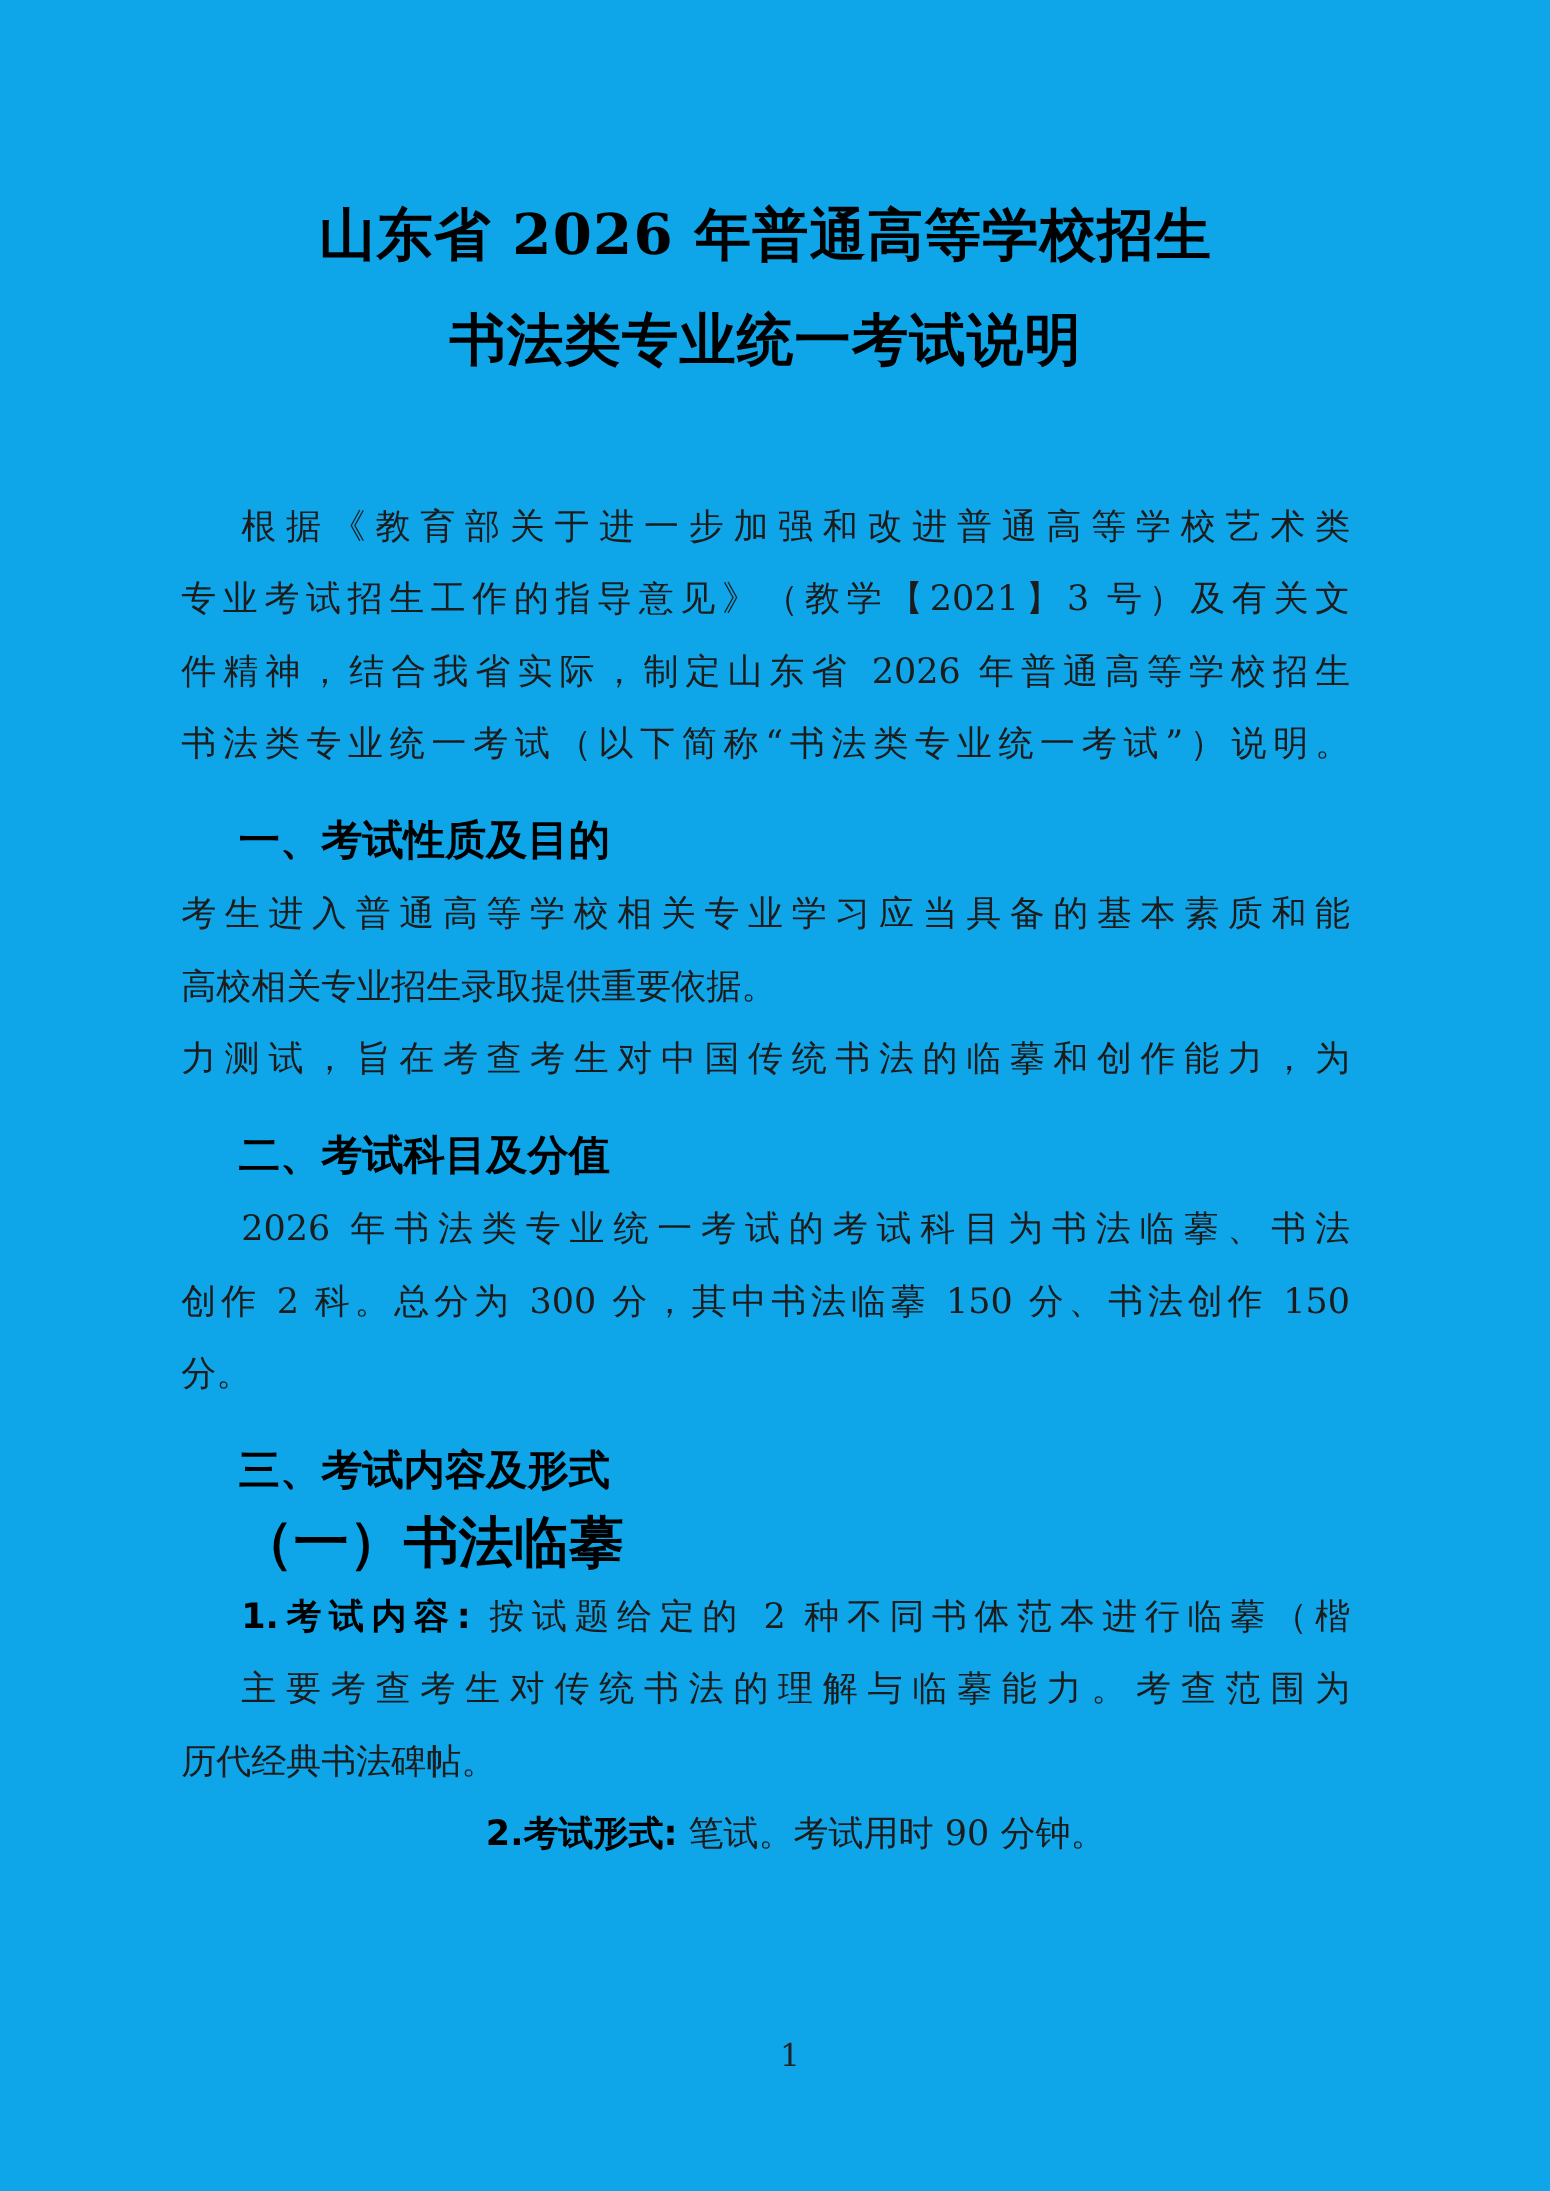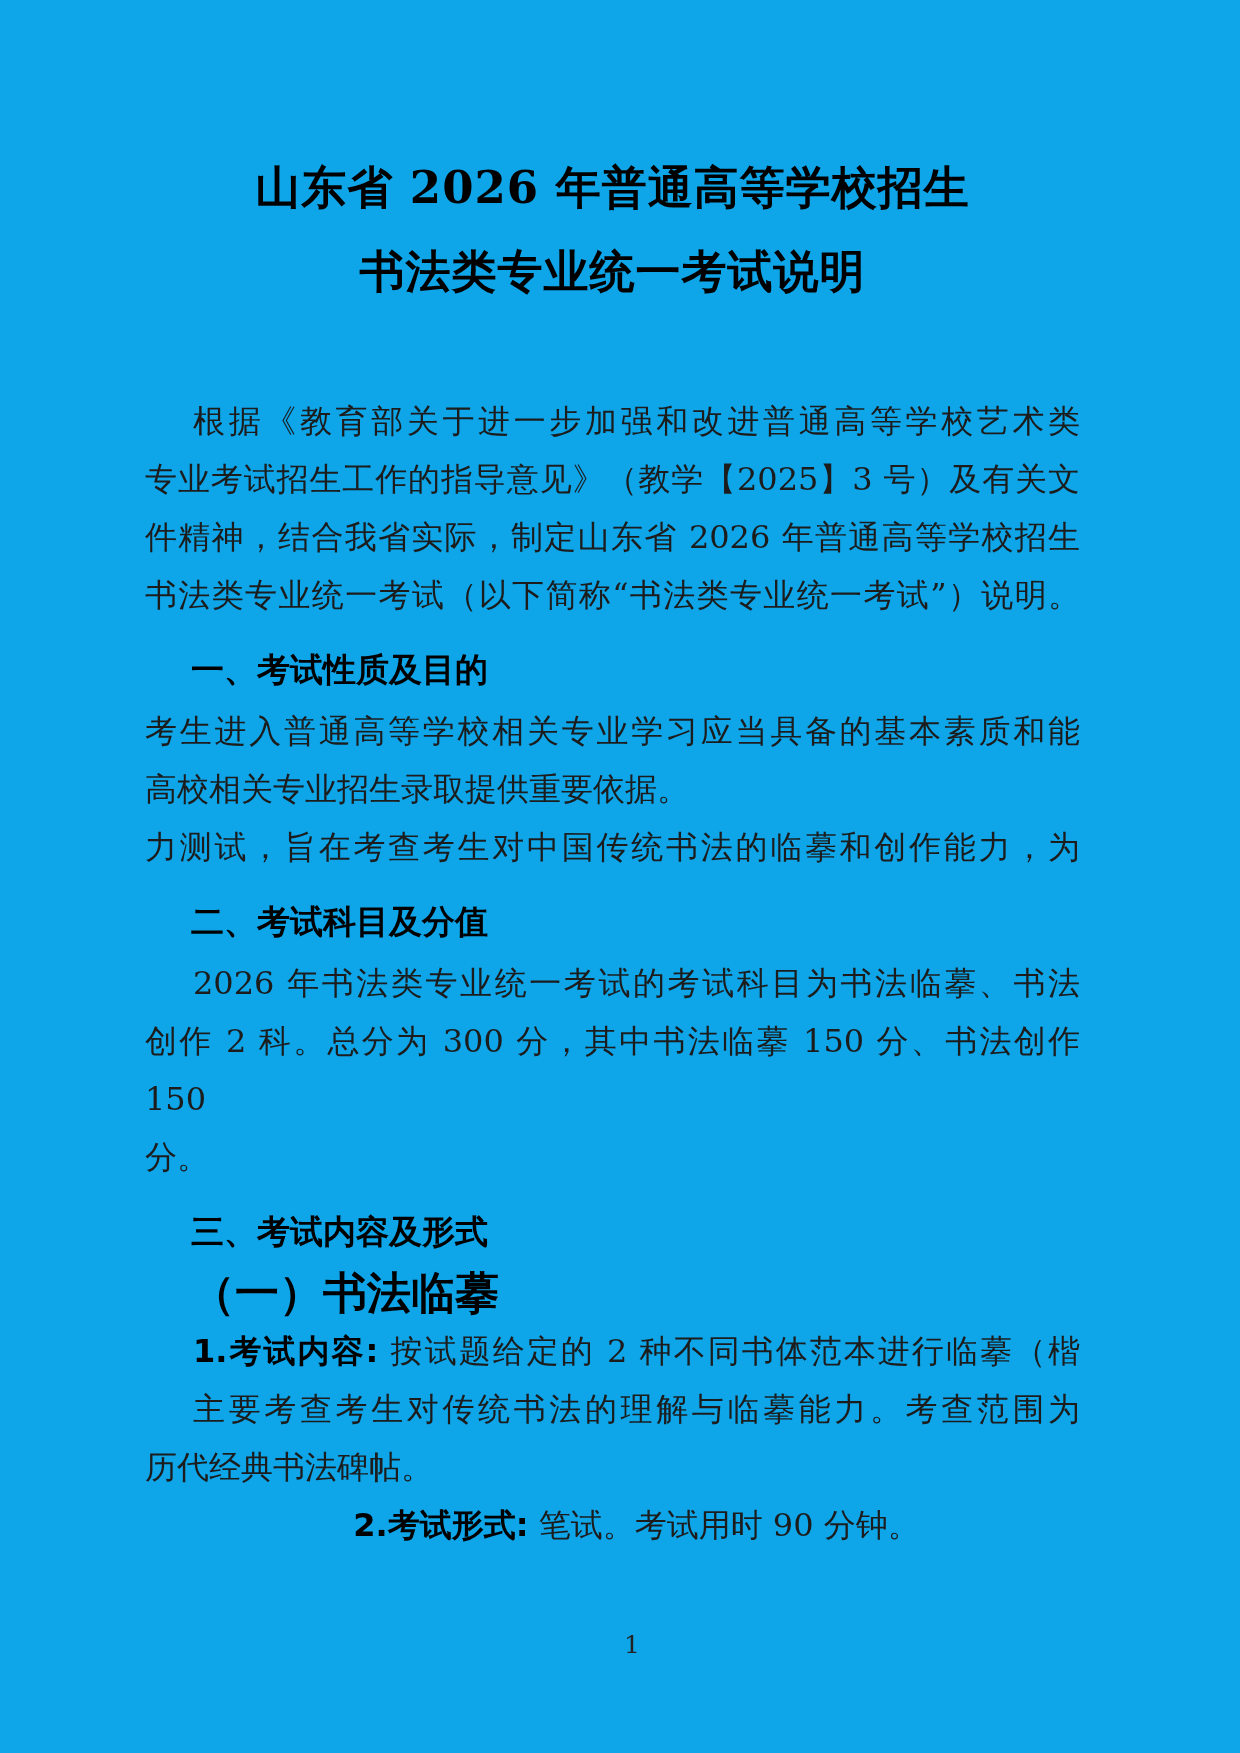--- a/index.html
+++ b/index.html
@@ -27,34 +27,34 @@
     font-size:45px;
     line-height:84px;
     letter-spacing:1px;
     color:#000000;
   }
   .intro-block{
     margin-top:78px;
   }
   .line{
     font-family:"DejaVu Serif","Liberation Serif",serif;
-    font-size:32px;
+    font-size:28px;
     line-height:58px;
     color:#1c1c1c;
   }
   .fill{
     text-align:justify;
     text-align-last:justify;
   }
   .indent{
     padding-left:48px;
     text-align:center;
   }
   .heading{
-    font-family:Liberation Mono, monospace;
+    font-family:Liberation Serif, serif;
     font-weight:700;
     font-size:33px;
     line-height:58px;
     margin-top:20px;
     padding-left:46px;
     color:#000000;
   }
   .subheading{
     font-family:"DejaVu Sans","Liberation Sans",sans-serif;
     font-weight:700;
@@ -85,21 +85,21 @@
 <div class="page">
   <div class="content">
 
     <div class="doc-title">
       <div>山东省 2026 年普通高等学校招生</div>
       <div>书法类专业统一考试说明</div>
     </div>
 
     <div class="intro-block">
       <div class="line fill indent">根据《教育部关于进一步加强和改进普通高等学校艺术类</div>
-      <div class="line fill">专业考试招生工作的指导意见》（教学【2025】3 号）及有关文</div>
+      <div class="line fill">专业考试招生工作的指导意见》（教学【2021】3 号）及有关文</div>
       <div class="line fill">件精神，结合我省实际，制定山东省 2026 年普通高等学校招生</div>
       <div class="line fill">书法类专业统一考试（以下简称“书法类专业统一考试”）说明。</div>
     </div>
 
     <div class="heading">一、考试性质及目的</div>
     <div>
       <div class="line fill">考生进入普通高等学校相关专业学习应当具备的基本素质和能</div>
       <div class="line">高校相关专业招生录取提供重要依据。</div>
       <div class="line fill">力测试，旨在考查考生对中国传统书法的临摹和创作能力，为</div>
     </div>

